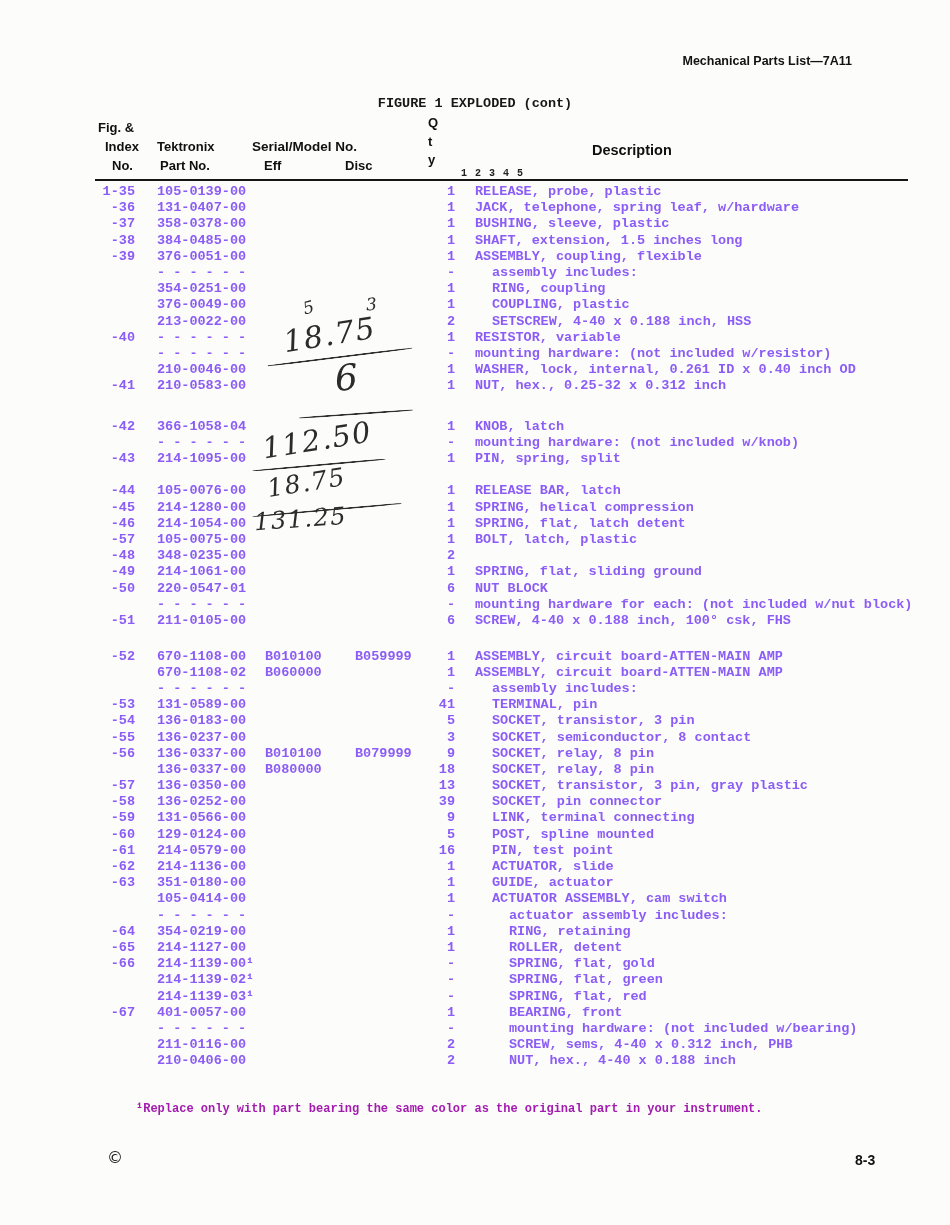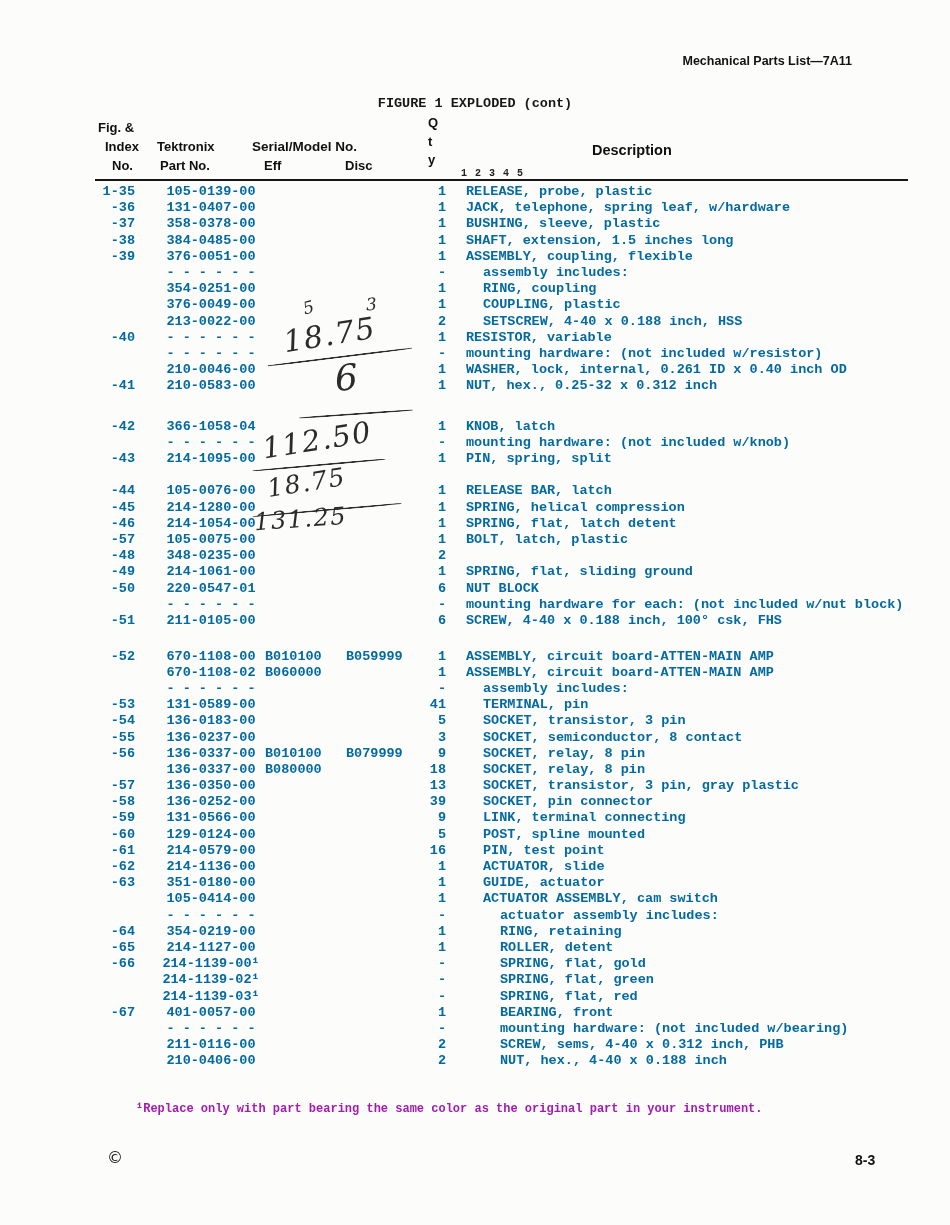--- a/index.html
+++ b/index.html
@@ -46,26 +46,26 @@
     font-weight:700;font-size:10px;letter-spacing:1px;color:#222;
   }
   .rule{
     position:absolute;left:95px;top:179px;width:813px;height:1.5px;
     background:#161616;
   }
   
   .tbody{
     position:absolute;left:95px;top:184px;width:815px;
     font-family:"Liberation Mono",monospace;
-    font-weight:700;font-size:13.5px;color:#0369a1;
+    font-weight:700;font-size:13.5px;color:#8b5cf6;
   }
   .trow{display:flex;height:16.2px;line-height:16.2px;white-space:nowrap;}
   .c-index{width:40px;text-align:right;margin-right:22px;flex:none;}
-  .c-part{width:108px;flex:none;text-align:center;}
-  .c-eff{width:81px;flex:none;}
+  .c-part{width:108px;flex:none;}
+  .c-eff{width:90px;flex:none;}
   .c-disc{width:62px;flex:none;}
   .c-qty{width:38px;text-align:right;margin-right:20px;flex:none;}
   .c-desc{flex:1;}
   
   .annotations{position:absolute;left:0;top:0;width:950px;height:1225px;pointer-events:none;}
   .ann-text{
     position:absolute;
     font-family:"DejaVu Serif",serif;
     font-style:italic;font-weight:500;
     color:#2b2b2b;letter-spacing:1.5px;white-space:nowrap;

